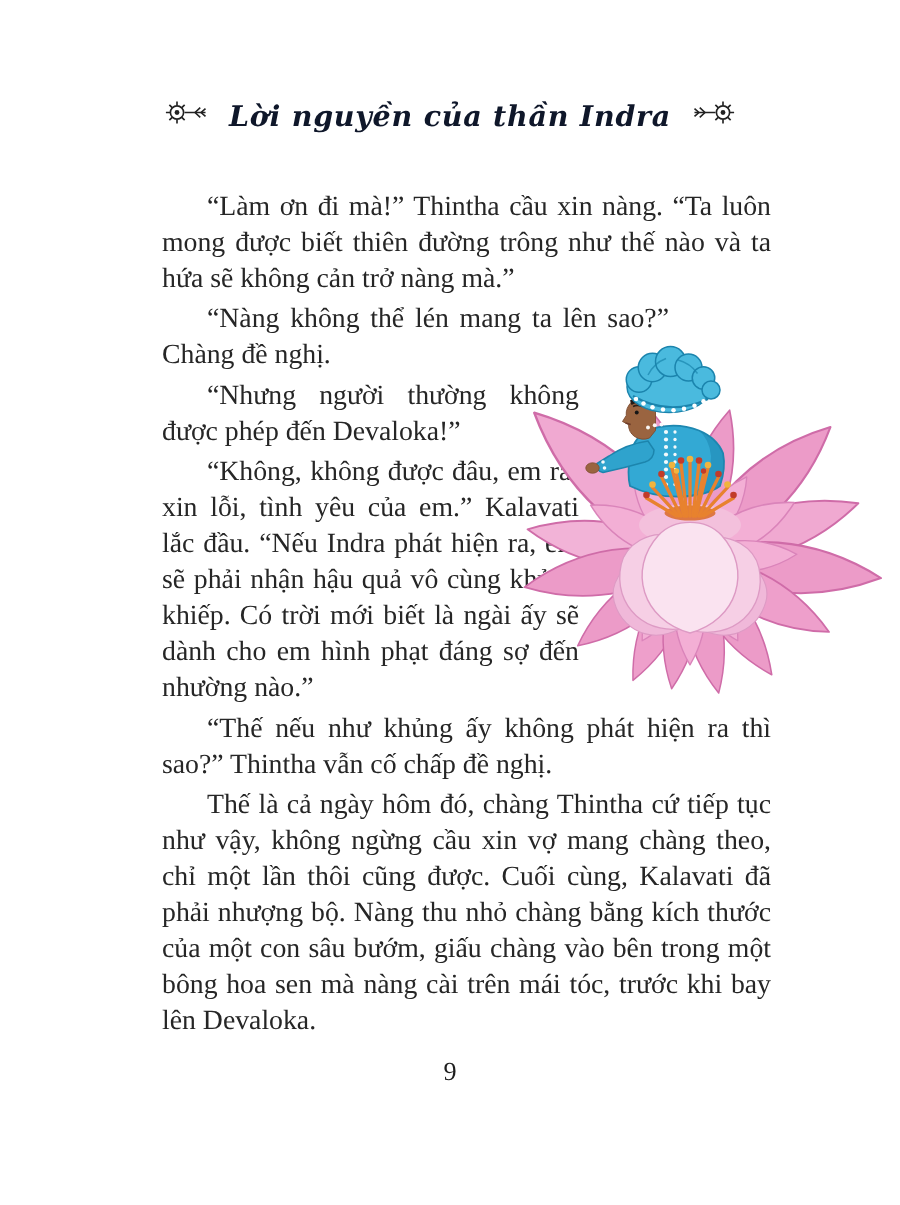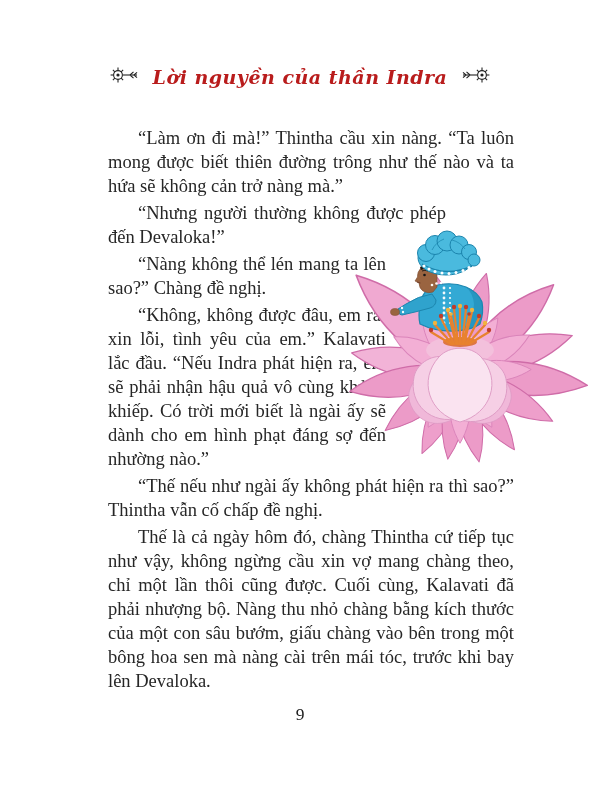--- a/index.html
+++ b/index.html
@@ -15,21 +15,21 @@
 
   
   .header {
     position: absolute; top: 66px; left: 0; width: 600px;
     text-align: center; white-space: nowrap;
   }
   .header .title {
     font-family: "DejaVu Serif", serif;
     font-style: italic; font-weight: bold;
     font-size: 19px; letter-spacing: 0.5px;
-    color: #b91c1c;
+    color: #0f172a;
     vertical-align: middle;
     margin: 0 10px;
   }
   .orn { display: inline-block; vertical-align: middle; }
   .orn-right { transform: scaleX(-1); }
 
   
   .content {
     position: absolute; left: 108px; top: 126px; width: 406px;
     font-size: 18.5px; line-height: 24px;
@@ -100,24 +100,24 @@
           <line x1="14" y1="9" x2="28" y2="9"></line>
           <path d="M21,9 L24.5,5.8 M21,9 L24.5,12.2 M25,9 L28,6.4 M25,9 L28,11.6"></path>
         </g>
       </svg>
     </span>
   </div>
 
   <div class="content">
     <p>“Làm ơn đi mà!” Thintha cầu xin nàng. “Ta luôn mong được biết thiên đường trông như thế nào và ta hứa sẽ không cản trở nàng mà.”</p>
     <div class="flower-spacer"></div>
+    <p>“Nàng không thể lén mang ta lên sao?” Chàng đề nghị.</p>
     <p>“Nhưng người thường không được phép đến Devaloka!”</p>
-    <p>“Nàng không thể lén mang ta lên sao?” Chàng đề nghị.</p>
     <p>“Không, không được đâu, em rất xin lỗi, tình yêu của em.” Kalavati lắc đầu. “Nếu Indra phát hiện ra, em sẽ phải nhận hậu quả vô cùng khủng khiếp. Có trời mới biết là ngài ấy sẽ dành cho em hình phạt đáng sợ đến nhường nào.”</p>
-    <p>“Thế nếu như ngài ấy không phát hiện ra thì sao?” Thintha vẫn cố chấp đề nghị.</p>
+    <p>“Thế nếu như khủng ấy không phát hiện ra thì sao?” Thintha vẫn cố chấp đề nghị.</p>
     <p>Thế là cả ngày hôm đó, chàng Thintha cứ tiếp tục như vậy, không ngừng cầu xin vợ mang chàng theo, chỉ một lần thôi cũng được. Cuối cùng, Kalavati đã phải nhượng bộ. Nàng thu nhỏ chàng bằng kích thước của một con sâu bướm, giấu chàng vào bên trong một bông hoa sen mà nàng cài trên mái tóc, trước khi bay lên Devaloka.</p>
   </div>
 
   <div class="illustration">
     <svg width="262" height="252" viewBox="0 0 262 252">
       <defs>
         <path id="petalA" d="M0,0 C-15,-24 -19,-62 0,-100 C19,-62 15,-24 0,0 Z"></path>
         <path id="petalB" d="M0,0 C-13,-18 -16,-48 0,-75 C16,-48 13,-18 0,0 Z"></path>
         <path id="petalCup" d="M0,0 C-30,-8 -40,-40 -20,-62 C-10,-73 10,-73 20,-62 C40,-40 30,-8 0,0 Z"></path>
       </defs>

